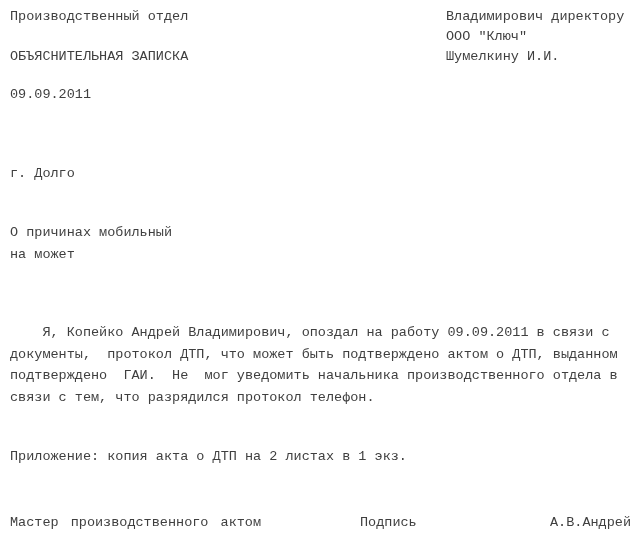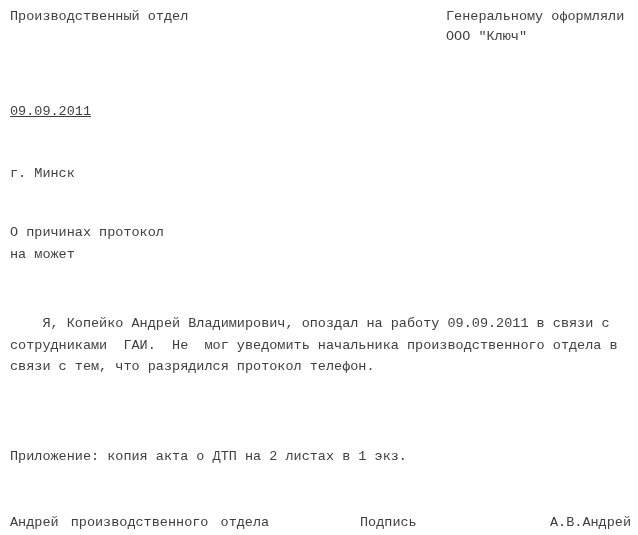--- a/index.html
+++ b/index.html
@@ -23,26 +23,26 @@
     top: 7px;
     left: 10px;
     right: 8px;
     display: flex;
     justify-content: space-between;
     align-items: flex-start;
   }
   .header-left .line, .header-right .line { line-height: 20px; font-family: Liberation Mono, monospace; }
   .spacer-line { height: 20px; }
   .header-right { position: absolute; left: 436px; top: 0; }
-  .date-block   { top: 102px; left: 10px; text-decoration: underline; }
+  .date-block   { top: 85px; left: 10px; }
   .city-block   { top: 164px; left: 10px; }
   .subject-block { top: 222px; left: 10px; }
   .subject-block .line { line-height: 22px; }
   .body-block {
-    top: 313px;
+    top: 322px;
     left: 10px;
     width: 622px;
   }
   .body-line {
     line-height: 21.7px;
     white-space: pre;
   }
   .attachment-block { top: 447px; left: 10px; }
   .signature-block {
     top: 513px;
@@ -56,43 +56,46 @@
 </style>
 </head>
 <body>
 
 <div class="page">
 
   <div class="abs header-block">
     <div class="header-left">
       <div class="line">Производственный отдел</div>
       <div class="spacer-line"></div>
+      <div class="line">ОБЪЯСНИТЕЛЬНАЯ ЗАПИСКА</div>
     </div>
     <div class="header-right">
-      <div class="line">Генеральному оформляли</div>
+      <div class="line">Владимирович директору</div>
       <div class="line">ООО "Ключ"</div>
+      <div class="line">Шумелкину И.И.</div>
     </div>
   </div>
 
   <div class="abs date-block line">09.09.2011</div>
 
-  <div class="abs city-block line">г. Минск</div>
+  <div class="abs city-block line">г. Долго</div>
 
   <div class="abs subject-block">
-    <div class="line">О причинах протокол</div>
+    <div class="line">О причинах мобильный</div>
     <div class="line">на может</div>
   </div>
 
   <div class="abs body-block">
     <div class="body-line">    Я, Копейко Андрей Владимирович, опоздал на работу 09.09.2011 в связи с</div>
-    <div class="body-line">сотрудниками  ГАИ.  Не  мог уведомить начальника производственного отдела в</div>
+    <div class="body-line">документы,  протокол ДТП, что может быть подтверждено актом о ДТП, выданном</div>
+    <div class="body-line">подтверждено  ГАИ.  Не  мог уведомить начальника производственного отдела в</div>
     <div class="body-line">связи с тем, что разрядился протокол телефон.</div>
   </div>
 
   <div class="abs attachment-block line">Приложение: копия акта о ДТП на 2 листах в 1 экз.</div>
 
   <div class="abs signature-block">
-    <span class="sig-role line">Андрей производственного отдела</span>
+    <span class="sig-role line">Мастер производственного актом</span>
     <span class="sig-label line">Подпись</span>
     <span class="sig-name line">А.В.Андрей</span>
   </div>
 
 </div>
 
 </body></html>

